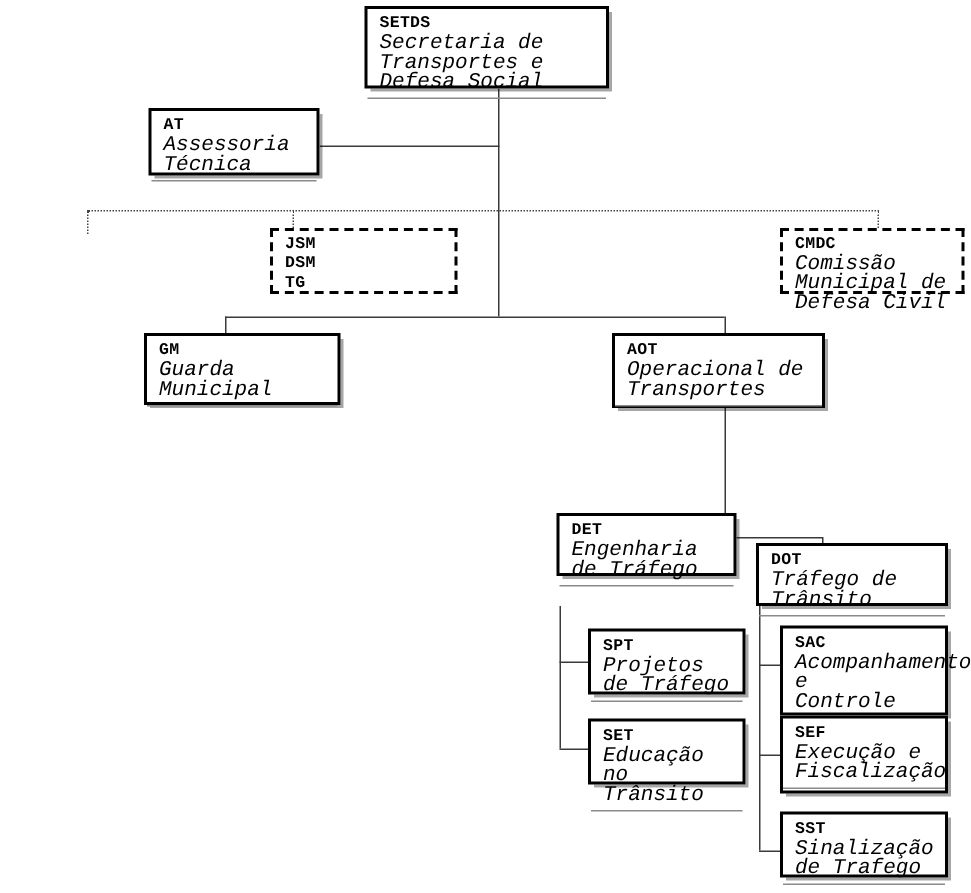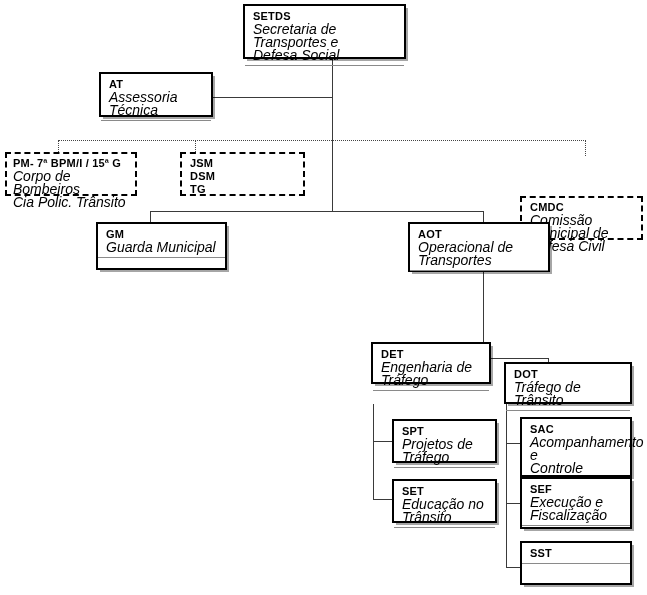--- a/index.html
+++ b/index.html
@@ -5,21 +5,21 @@
   html, body {
     margin: 0;
     padding: 0;
     background: #ffffff;
   }
   #chart-root {
     position: relative;
     width: 647px;
     height: 595px;
     background: #ffffff;
-    font-family: Liberation Sans, sans-serif;
+    font-family: Liberation Mono, monospace;
     overflow: hidden;
   }
 
   
   .node {
     position: absolute;
     box-sizing: border-box;
     background: #ffffff;
     border: 2px solid #000000;
     box-shadow: 3px 3px 0 -1px rgba(0,0,0,0.35);
@@ -124,37 +124,30 @@
 
   <div class="node" style="left:99px; top:72px; width:114px; height:45px;">
     <div class="body">
       <div class="code">AT</div>
       <div class="desc">Assessoria Técnica</div>
     </div>
     <div class="rule"></div>
     <div class="footer"></div>
   </div>
 
-  <div class="node dashed" style="left:5px; top:152px; width:132px; height:44px;">
-    <div class="body" style="padding:3px 4px 2px 6px;">
-      <div class="code">PM- 7ª BPM/I / 15ª G</div>
-      <div class="desc">Corpo de Bombeiros</div>
-      <div class="desc">Cia Polic. Trânsito</div>
-    </div>
-  </div>
 
   <div class="node dashed" style="left:180px; top:152px; width:125px; height:44px;">
     <div class="body" style="padding:3px 4px 2px 8px;">
       <div class="code">JSM</div>
       <div class="code">DSM</div>
       <div class="code">TG</div>
     </div>
   </div>
 
-  <div class="node dashed" style="left:520px; top:152px; width:123px; height:44px;margin-top:44px;">
+  <div class="node dashed" style="left:520px; top:152px; width:123px; height:44px;">
     <div class="body" style="padding:3px 4px 2px 8px;">
       <div class="code">CMDC</div>
       <div class="desc">Comissão Municipal de</div>
       <div class="desc">Defesa Civil</div>
     </div>
   </div>
 
   <div class="node" style="left:96px; top:222px; width:131px; height:48px;">
     <div class="body">
       <div class="code">GM</div>
@@ -225,18 +218,19 @@
       <div class="desc">Execução e</div>
       <div class="desc">Fiscalização</div>
     </div>
     <div class="rule"></div>
     <div class="footer" style="height:10px;"></div>
   </div>
 
   <div class="node" style="left:520px; top:541px; width:112px; height:44px;">
     <div class="body">
       <div class="code">SST</div>
+      <div class="desc">Sinalização de Trafego</div>
     </div>
     <div class="rule"></div>
     <div class="footer"></div>
   </div>
 
 </div>
 
 </body></html>

